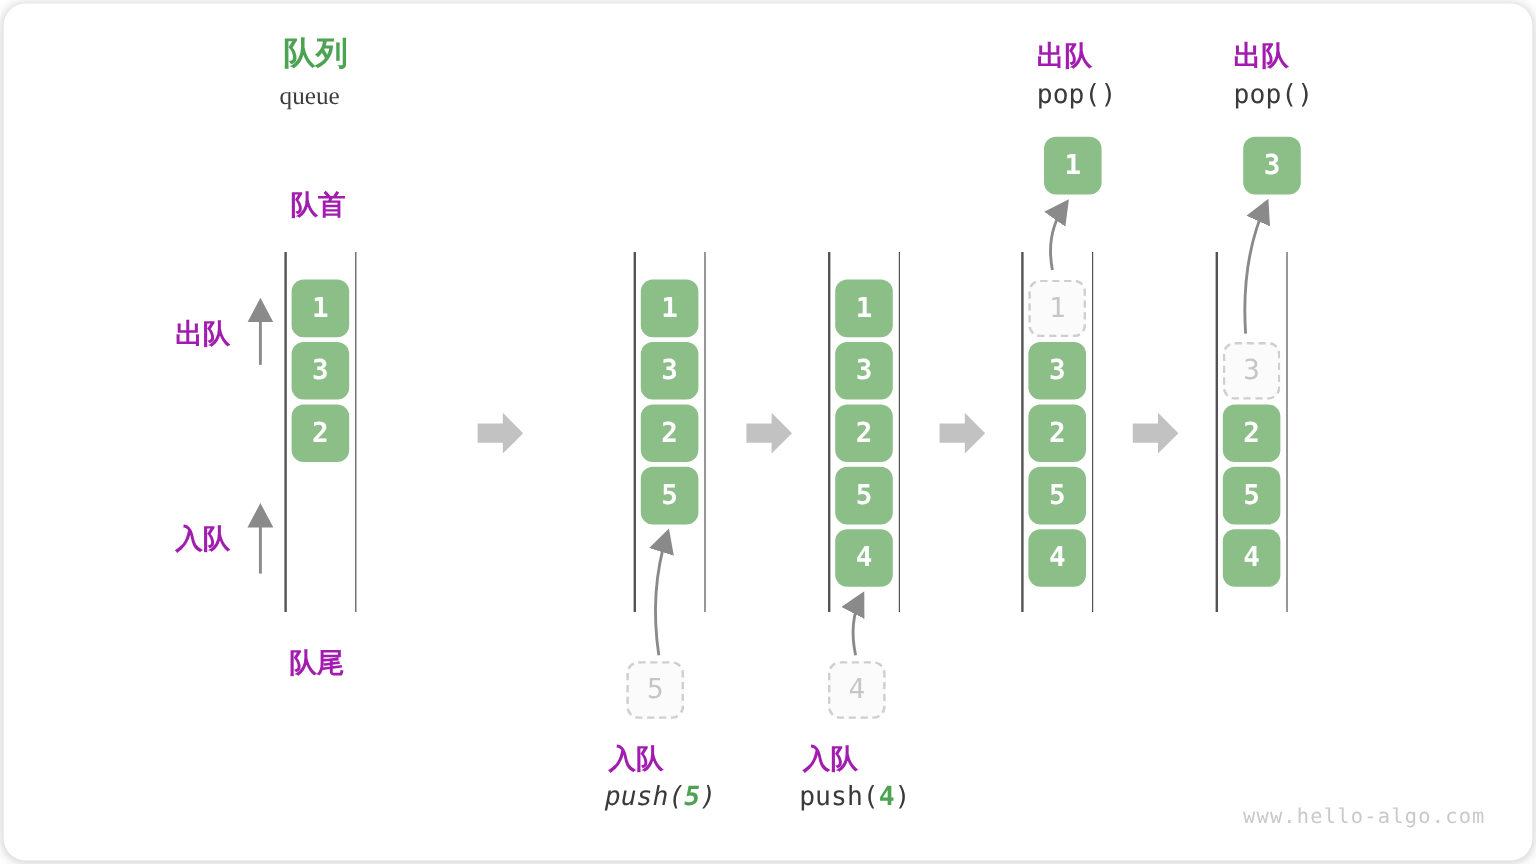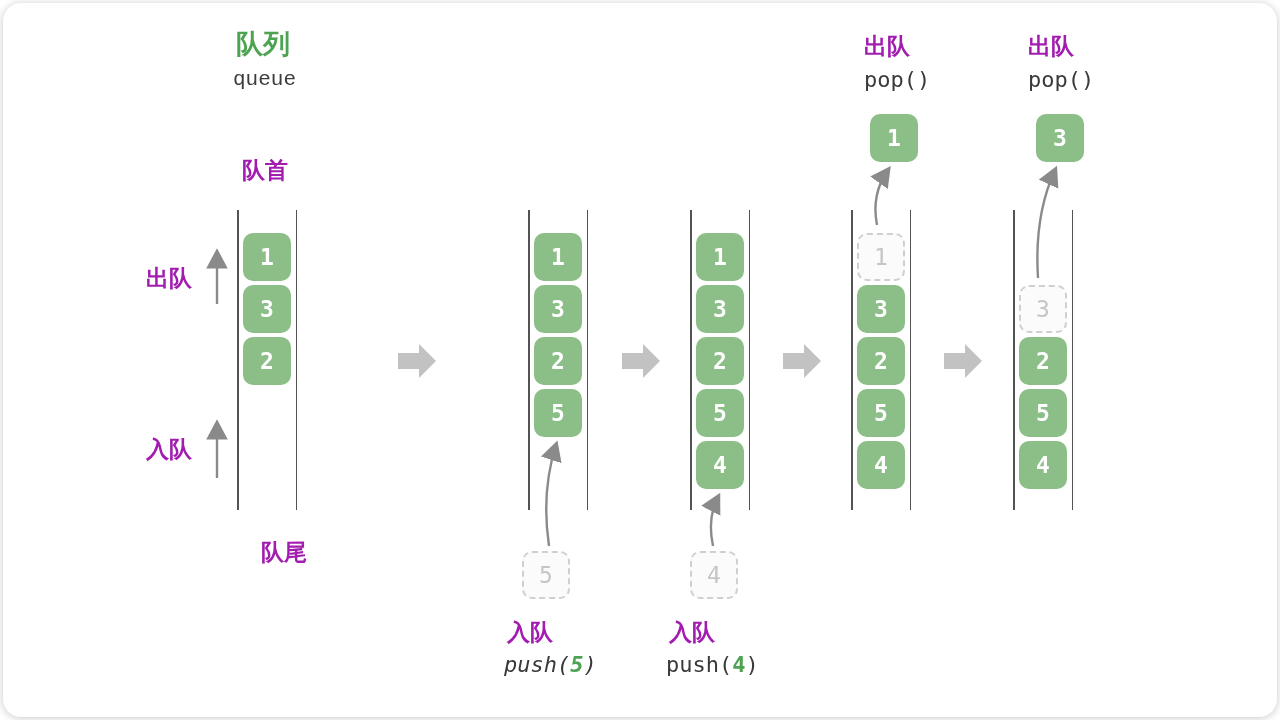--- a/index.html
+++ b/index.html
@@ -5,21 +5,21 @@
   html,body{margin:0;padding:0;background:#ffffff;}
   *{box-sizing:border-box;}
   #canvas{position:relative;width:1280px;height:720px;overflow:hidden;
           font-family:"DejaVu Sans","Liberation Sans",sans-serif;}
   #card{position:absolute;left:3px;top:3px;right:3px;bottom:3px;background:#ffffff;
         border-radius:18px;box-shadow:0 1px 9px rgba(0,0,0,0.22);}
   #diagram{position:absolute;left:0;top:0;width:1280px;height:564px;}
 
   .title-zh{position:absolute;left:236px;top:26px;font-size:27px;font-weight:bold;color:#4DA351;}
   .title-en{position:absolute;left:233px;top:68px;font-size:21px;color:#3C3C3C;
-            font-family:Liberation Mono, monospace;}
+            font-family:Liberation Serif, serif;}
 
   .zh-label{position:absolute;font-size:23px;font-weight:bold;color:#a21caf;white-space:nowrap;}
   .code-label{position:absolute;font-size:22px;color:#3A3A3A;white-space:nowrap;
               font-family:"DejaVu Sans Mono","Liberation Mono",monospace;}
   .code-label .green{color:#4DA351;font-weight:bold;}
 
   .queue-col{position:absolute;top:210px;width:60px;height:300px;}
   .col-line{position:absolute;top:0;left:0;width:1.5px;height:100%;background:#535353;}
   .col-line.right{left:auto;right:0;}
 
@@ -40,21 +40,21 @@
 <body>
 
 <div id="canvas">
   <div id="card"></div>
   <div id="diagram">
 
     <div class="title-zh">队列</div>
     <div class="title-en">queue</div>
 
     <div class="zh-label" style="left:242px;top:155px;">队首</div>
-    <div class="zh-label" style="left:241px;top:537px;margin-left:20px;">队尾</div>
+    <div class="zh-label" style="left:241px;top:537px;">队尾</div>
     <div class="zh-label" style="left:146px;top:263px;">出队</div>
     <div class="zh-label" style="left:146px;top:434px;">入队</div>
 
     <svg id="overlay" width="1280" height="720">
       <defs>
         <marker id="ah" markerWidth="10" markerHeight="10" refX="6.5" refY="4.5" orient="auto">
           <path d="M0,0 L8.5,4.5 L0,9 z" fill="#8A8A8A"></path>
         </marker>
       </defs>
     <polygon points="398,353 419,353 419,344 436,361 419,378 419,369 398,369" fill="#C2C2C2"></polygon>
@@ -62,20 +62,21 @@
         <polygon points="783,353 804,353 804,344 821,361 804,378 804,369 783,369" fill="#C2C2C2"></polygon>
         <polygon points="944,353 965,353 965,344 982,361 965,378 965,369 944,369" fill="#C2C2C2"></polygon>
         <path d="M 217 304 L 217 253" fill="none" stroke="#8A8A8A" stroke-width="2.4" marker-end="url(#ah)"></path>
         <path d="M 217 478 L 217 424" fill="none" stroke="#8A8A8A" stroke-width="2.4" marker-end="url(#ah)"></path>
         <path d="M 549 546 Q 541 492 556 445" fill="none" stroke="#8A8A8A" stroke-width="2.4" marker-end="url(#ah)"></path>
         <path d="M 713 546 Q 707 518 718 497" fill="none" stroke="#8A8A8A" stroke-width="2.4" marker-end="url(#ah)"></path>
         <path d="M 877 225 Q 871 194 888 170" fill="none" stroke="#8A8A8A" stroke-width="2.4" marker-end="url(#ah)"></path>
         <path d="M 1038 278 Q 1034 216 1055 170" fill="none" stroke="#8A8A8A" stroke-width="2.4" marker-end="url(#ah)"></path>
       </svg>
 
+    <div class="watermark">www.hello-algo.com</div>
   <div class="queue-col" style="left: 237px;">
         <div class="col-line"></div>
         <div class="col-line right"></div>
         <div class="cell solid" style="top: 23px;">1</div>
         <div class="cell solid" style="top: 75px;">3</div>
         <div class="cell solid" style="top: 127px;">2</div>
       </div>
       <div class="queue-col" style="left: 528px;">
         <div class="col-line"></div>
         <div class="col-line right"></div>

